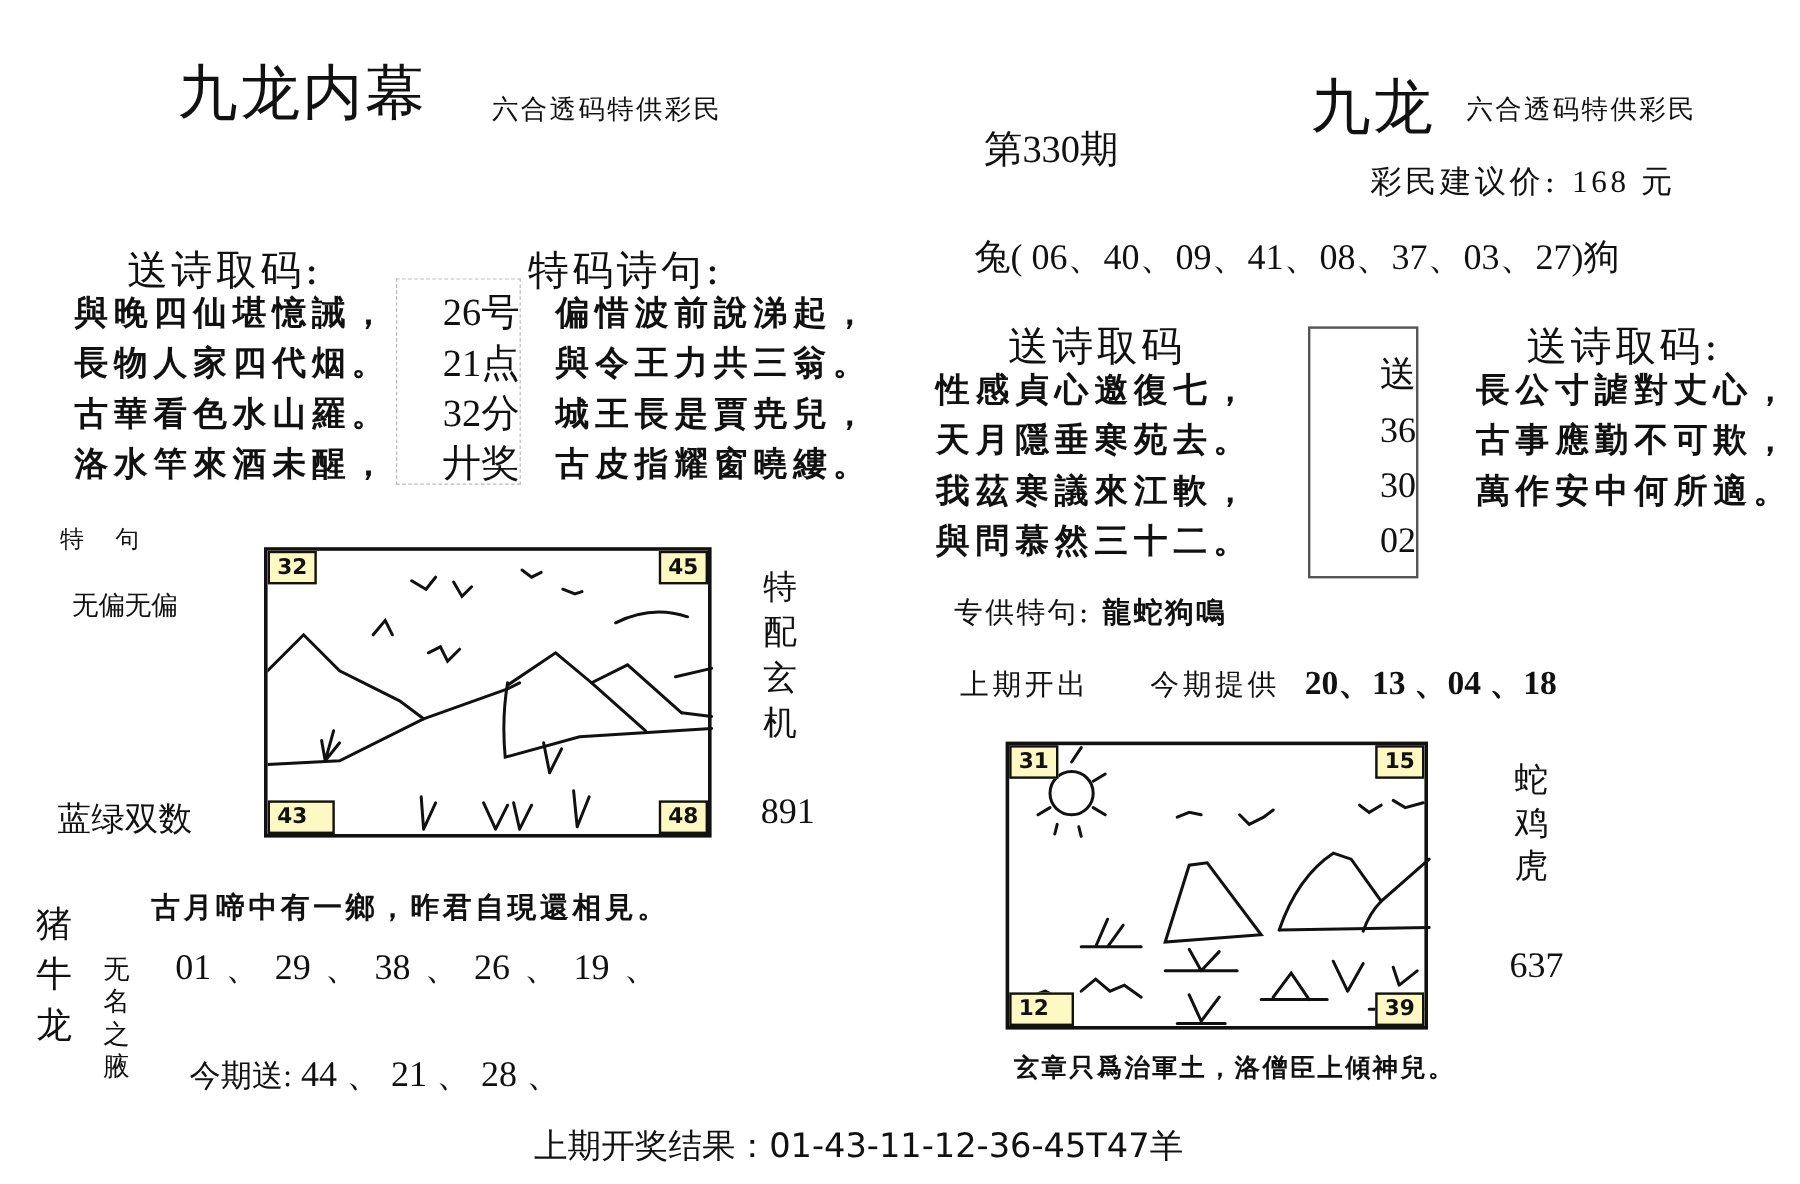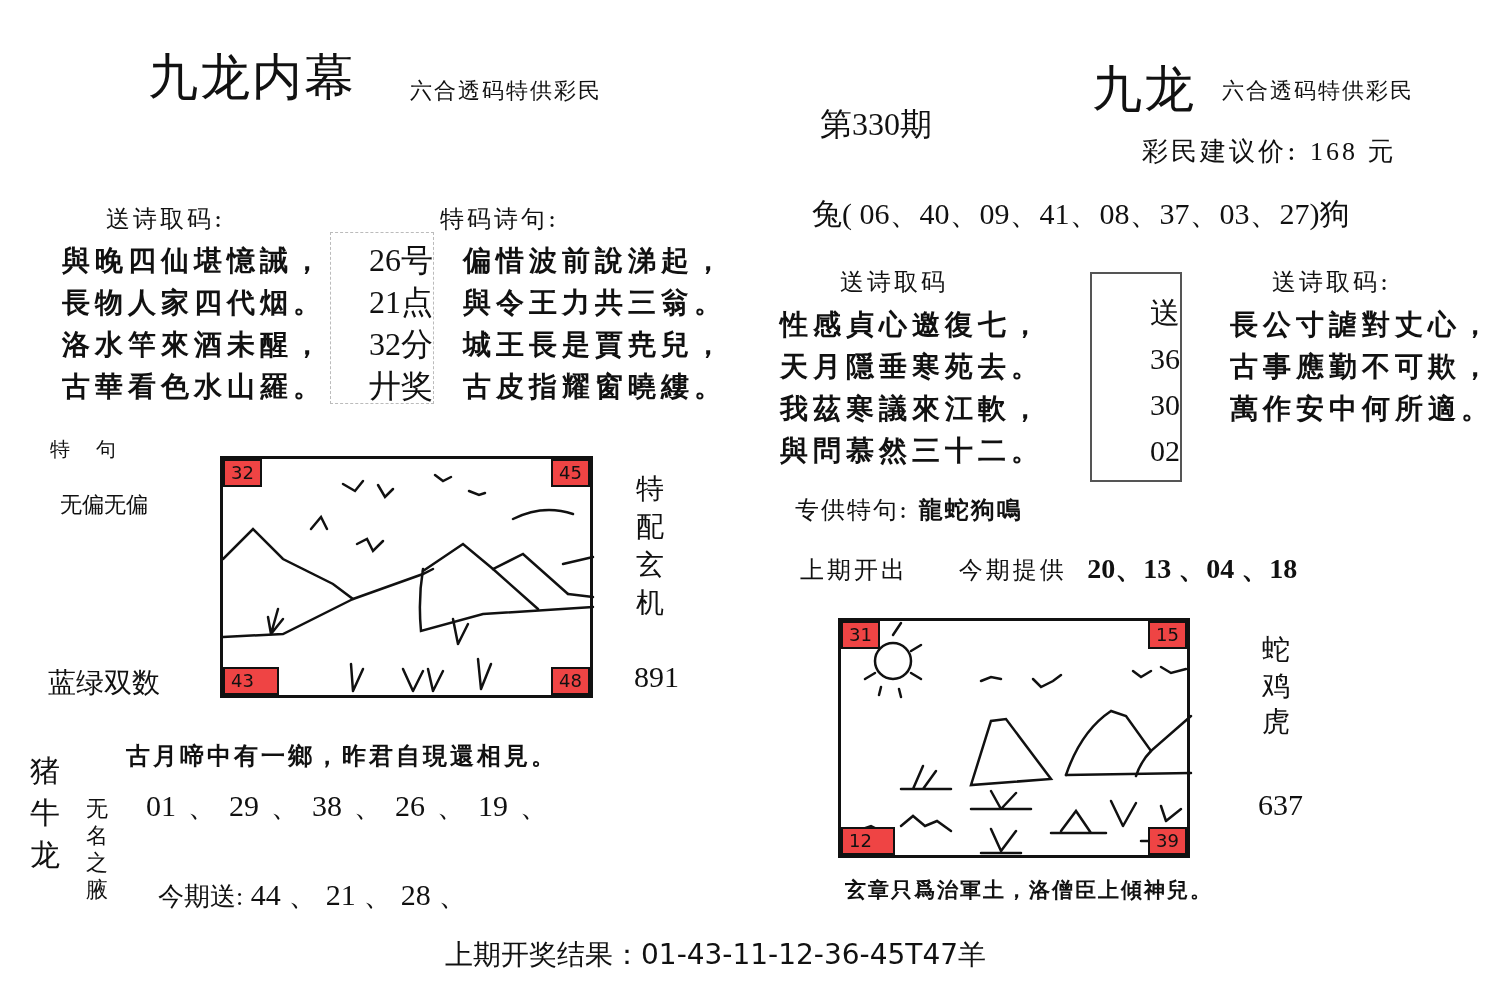--- a/index.html
+++ b/index.html
@@ -1,43 +1,43 @@
 <!DOCTYPE html>
 <html><head>
 <meta charset="utf-8">
 <style>
   html,body{margin:0;padding:0;background:#fff;}
   body{width:1500px;height:987px;position:relative;overflow:hidden;color:#111;
        font-family:"DejaVu Serif","Liberation Serif",serif;}
   .abs{position:absolute;white-space:nowrap;}
   .title{font-size:50px;font-family:"DejaVu Serif",serif;letter-spacing:2px;}
   .sub{font-size:22px;letter-spacing:2px;}
-  .label{font-size:24px;letter-spacing:3px;}
+  .label{font-size:34px;letter-spacing:3px;}
   .poem{font-size:28px;font-weight:bold;letter-spacing:5px;line-height:42px;}
   .num{font-family:"Liberation Serif",serif;}
   .vbox{border:1px solid #777;}
   .vcol{display:flex;flex-direction:column;align-items:flex-end;}
   .pic{position:absolute;border:3px solid #111;box-sizing:border-box;background:#fff;}
-  .corner{position:absolute;border:2px solid #111;background:#ef4444;font-family:"DejaVu Sans",sans-serif;
-          font-size:18px;line-height:24px;padding:0 6px;}
+  .corner{position:absolute;border:2px solid #111;background:#fef9c3;font-family:"DejaVu Sans",sans-serif;
+          font-size:18px;line-height:24px;padding:0 6px;font-weight:bold;}
   svg{position:absolute;left:0;top:0;}
   .footer{font-family:"DejaVu Sans",sans-serif;font-weight:normal;font-size:28px;}
 </style>
 </head>
 <body>
 
 <div class="abs title" style="left:148px;top:44px;">九龙内幕</div>
 <div class="abs sub" style="left:410px;top:76px;">六合透码特供彩民</div>
 
 <div class="abs label" style="left:106px;top:203px;">送诗取码:</div>
 <div class="abs poem" style="left:62px;top:240px;">
   <div>與晚四仙堪憶誡，</div>
   <div>長物人家四代烟。</div>
+  <div>古華看色水山羅。</div>
   <div>洛水竿來酒未醒，</div>
-  <div>古華看色水山羅。</div>
 </div>
 
 <div class="abs vbox vcol" style="left:330px;top:232px;width:104px;height:172px;border-color:#bbb;border-style:dashed;font-size:32px;line-height:42px;padding-top:6px;box-sizing:border-box;">
   <div class="num">26号</div>
   <div class="num">21点</div>
   <div class="num">32分</div>
   <div class="num">廾奖</div>
 </div>
 
 <div class="abs label" style="left:440px;top:203px;">特码诗句:</div>

